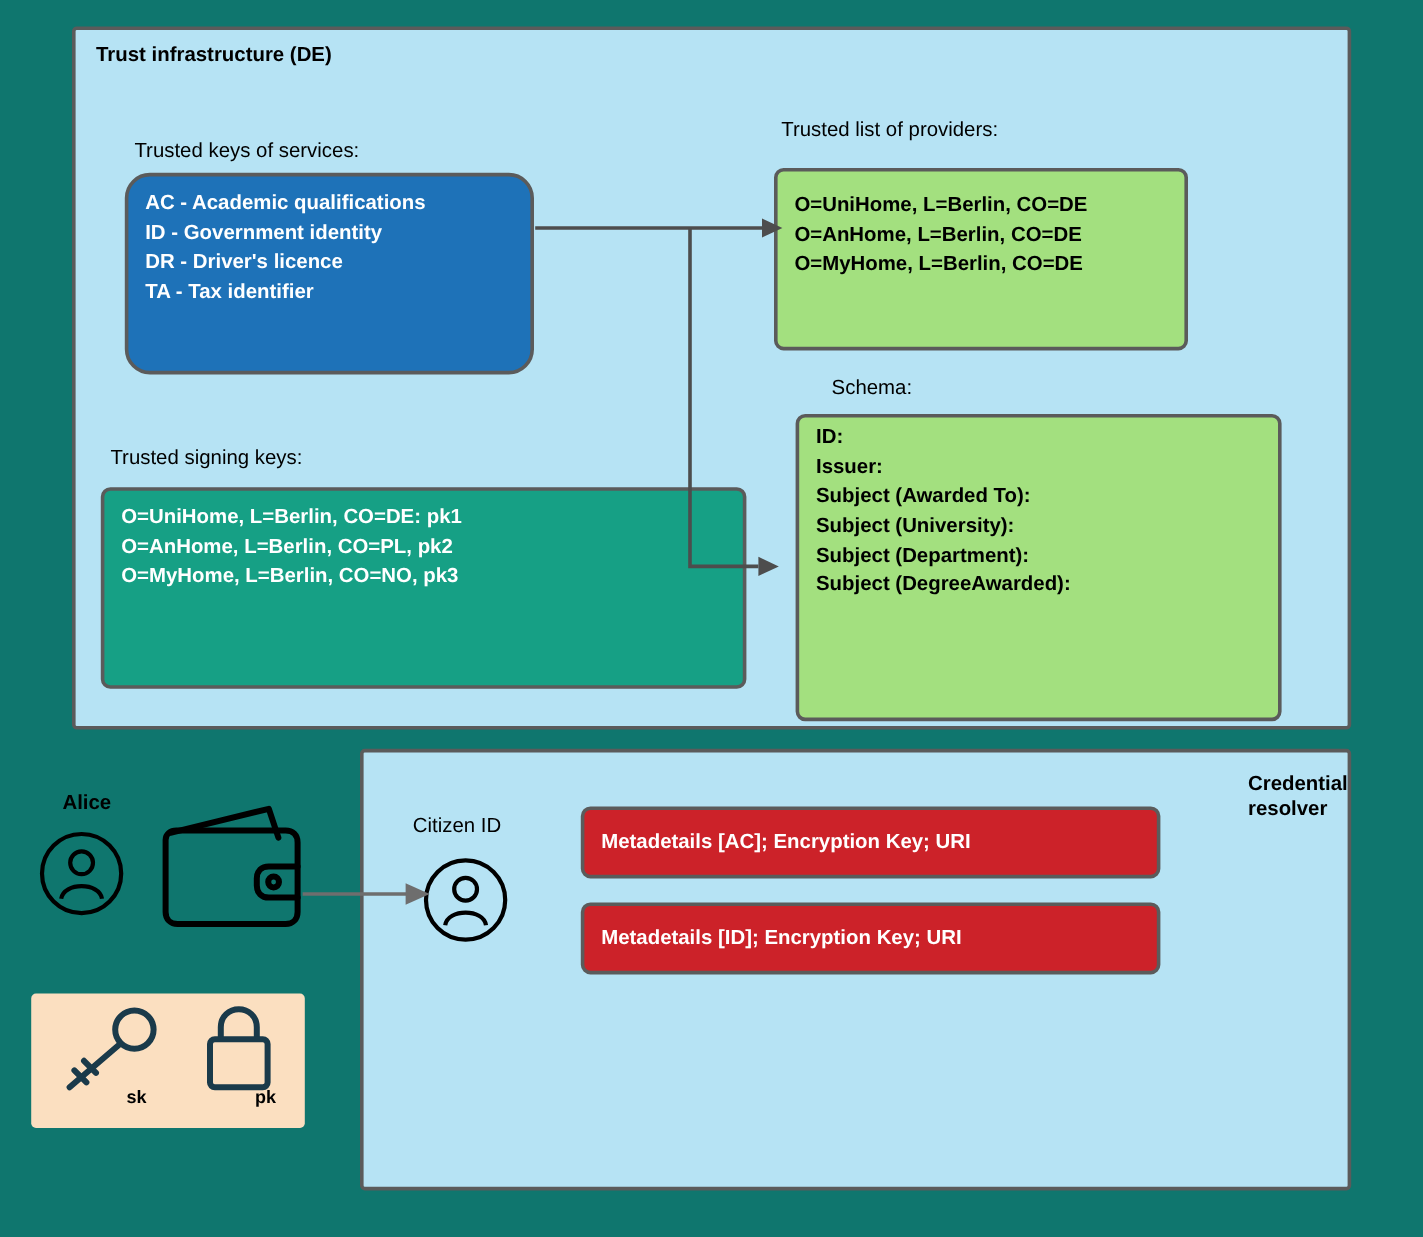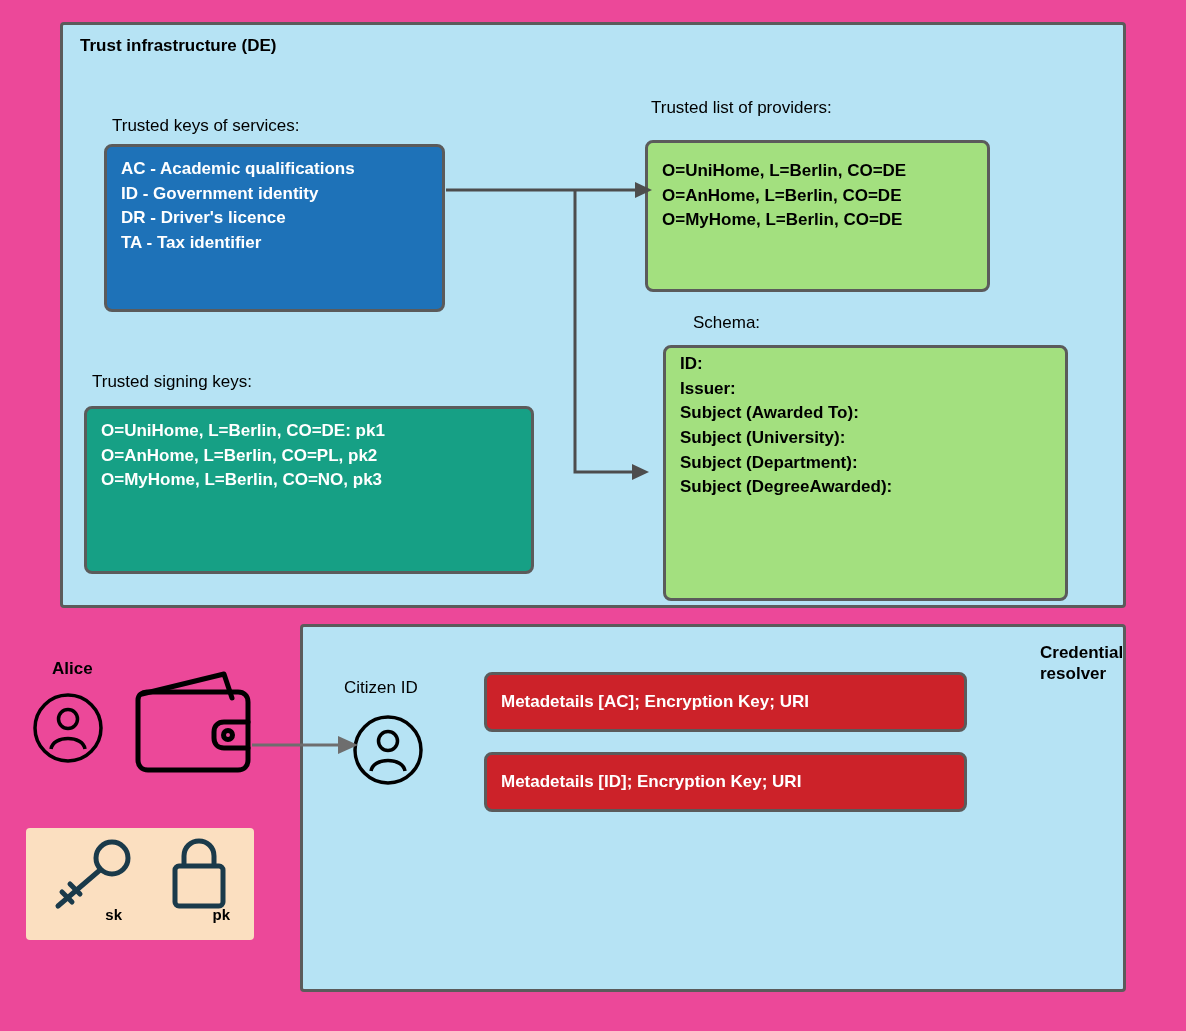--- a/index.html
+++ b/index.html
@@ -8,21 +8,21 @@
     background: #ffffff;
   }
   body {
     font-family: "Liberation Sans", sans-serif;
   }
   #canvas {
     position: relative;
     width: 1186px;
     height: 1031px;
     overflow: hidden;
-    background: #ec4899;
+    background: #0f766e;
   }
   .abs { position: absolute; box-sizing: border-box; }
 
   
   .panel {
     background: #b6e3f4;
     border: 3px solid #5b5b5b;
     border-radius: 4px;
   }
   .panel-title {
@@ -39,20 +39,21 @@
     border-radius: 8px;
     box-sizing: border-box;
     padding: 10px 14px;
     font-weight: bold;
     font-size: 17px;
     line-height: 1.45;
   }
   .box-blue {
     background: #1e72b8;
     color: #ffffff;
+    border-radius: 21px;
   }
   .box-green {
     background: #a3e07f;
     color: #000000;
   }
   .box-teal {
     background: #16a085;
     color: #ffffff;
   }
   .box-red {
@@ -95,21 +96,21 @@
 
   <div class="abs caption" style="left:112px; top:116px; width:330px;">Trusted keys of services:</div>
   <div class="abs box box-blue" style="left:104px; top:144px; width:341px; height:168px;">
     <div class="nowrap">AC - Academic qualifications</div>
     <div class="nowrap">ID - Government identity</div>
     <div class="nowrap">DR - Driver's licence</div>
     <div class="nowrap">TA - Tax identifier</div>
   </div>
 
   <div class="abs caption" style="left:92px; top:372px; width:330px;">Trusted signing keys:</div>
-  <div class="abs box box-teal" style="left:84px; top:406px; width:450px; height:168px; ">
+  <div class="abs box box-teal" style="left:84px; top:406px; width:538px; height:168px; ">
     <div class="nowrap">O=UniHome, L=Berlin, CO=DE: pk1</div>
     <div class="nowrap">O=AnHome, L=Berlin, CO=PL, pk2</div>
     <div class="nowrap">O=MyHome, L=Berlin, CO=NO, pk3</div>
   </div>
 
   <div class="abs caption" style="left:651px; top:98px; width:360px;">Trusted list of providers:</div>
   <div class="abs box box-green" style="left:645px; top:140px; width:345px; height:152px; padding-top:16px;">
     <div class="nowrap">O=UniHome, L=Berlin, CO=DE</div>
     <div class="nowrap">O=AnHome, L=Berlin, CO=DE</div>
     <div class="nowrap">O=MyHome, L=Berlin, CO=DE</div>

